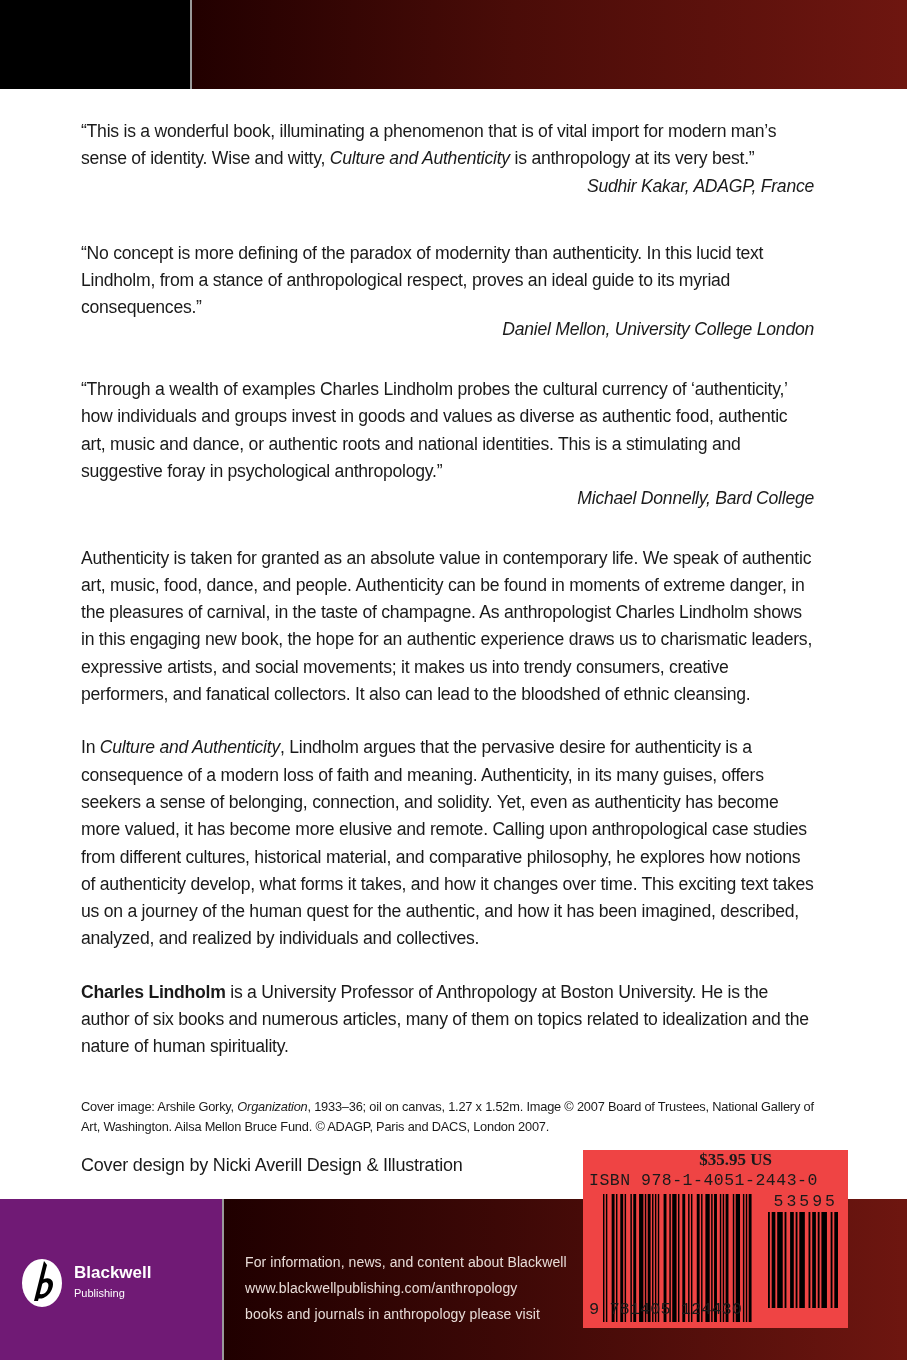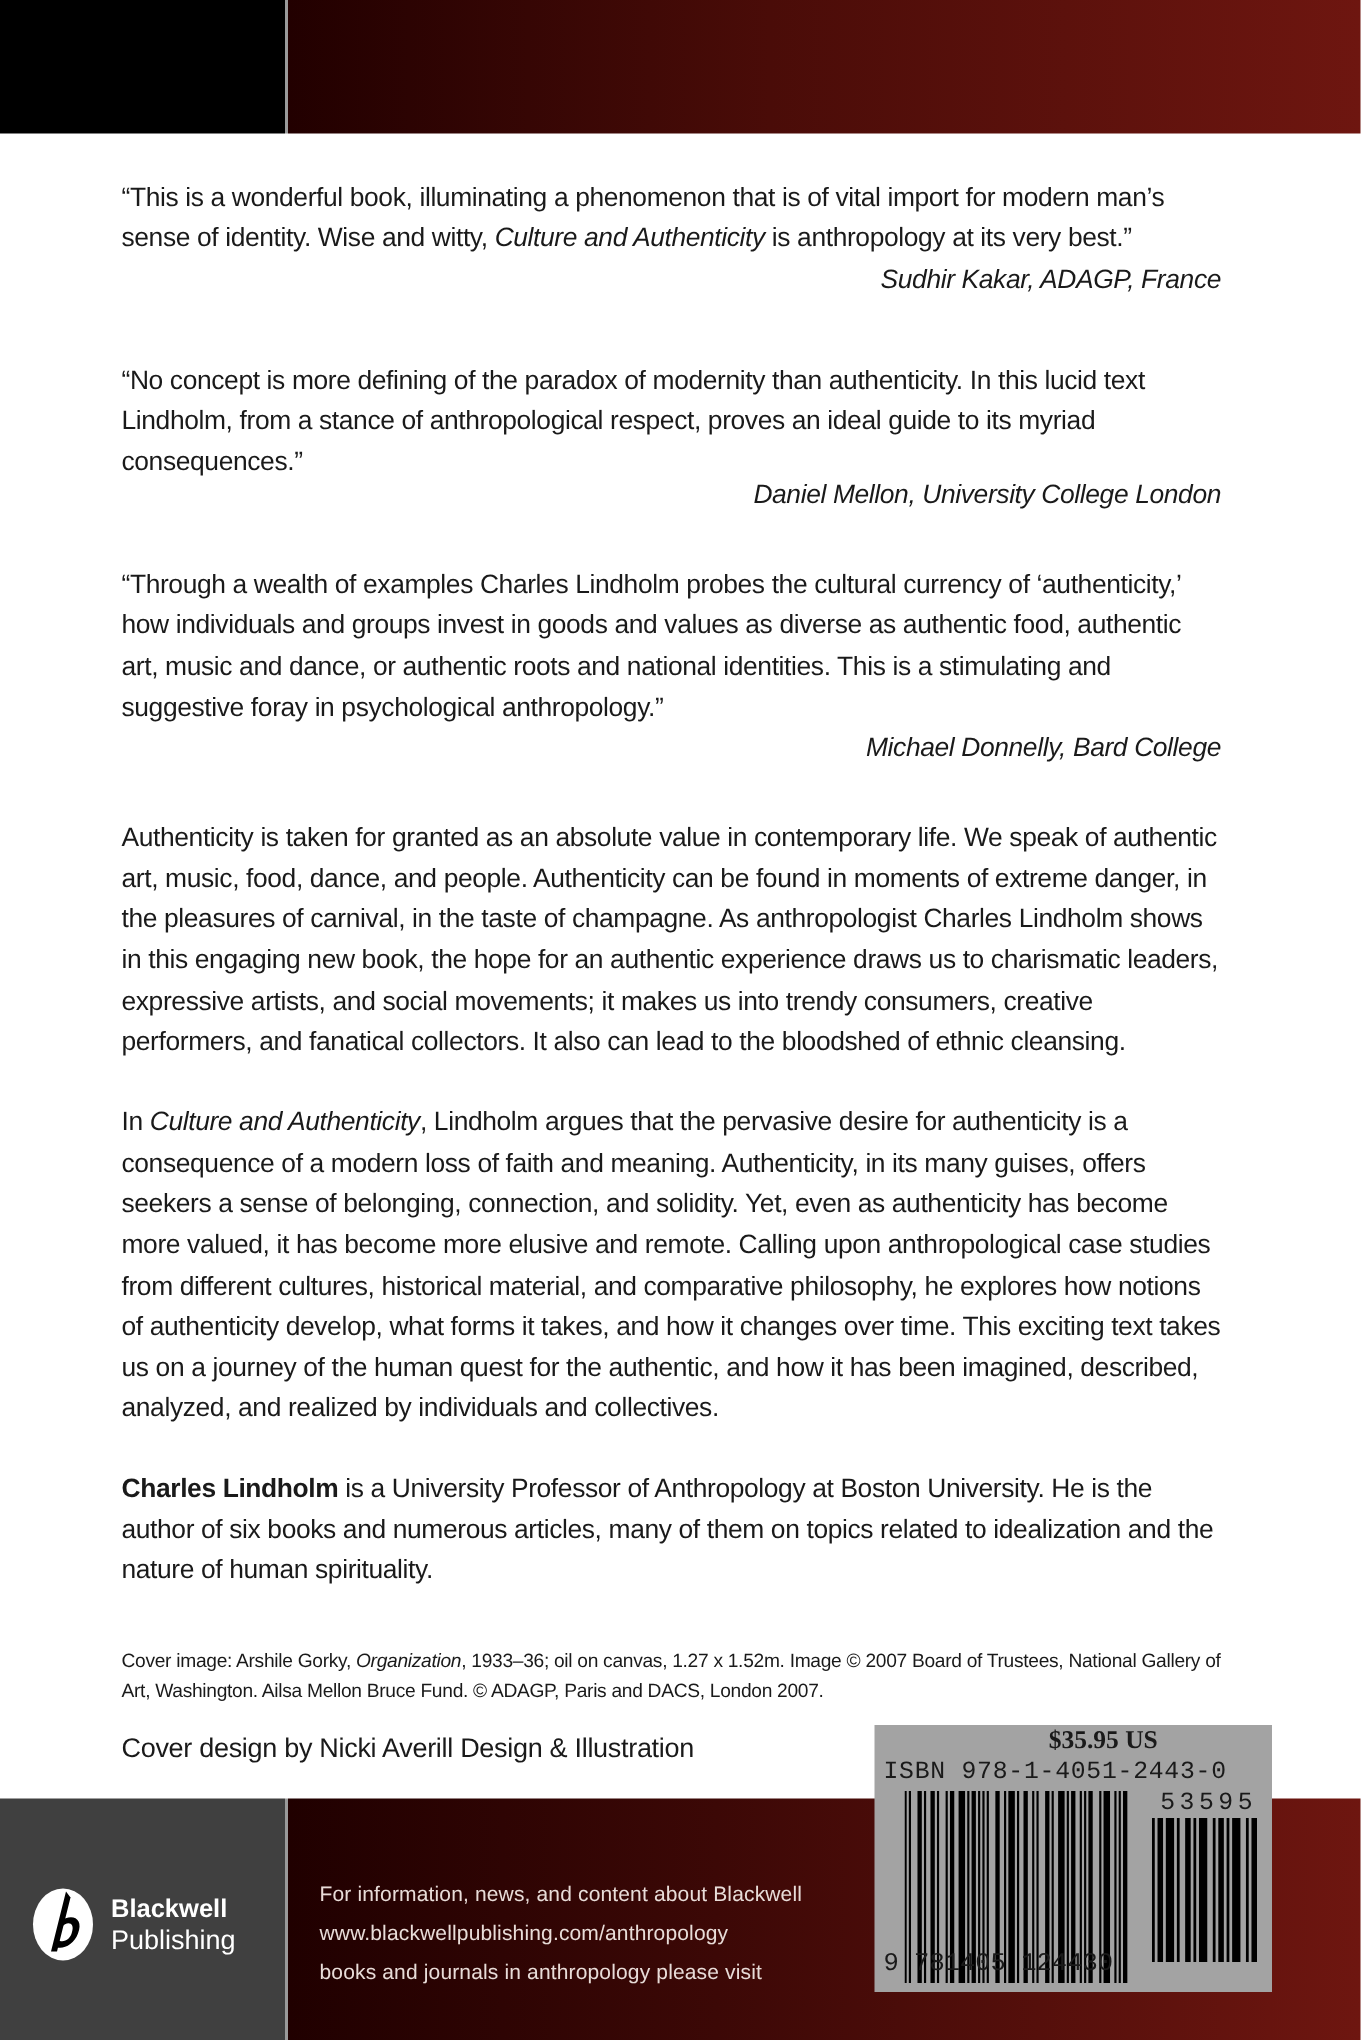--- a/index.html
+++ b/index.html
@@ -20,29 +20,29 @@
   .q3 { margin-top: 33px; }
   .q3 .attribution { margin-top: 0px; }
   .para { margin: 0; }
   .p1 { margin-top: 32px; }
   .p2 { margin-top: 26px; }
   .p3 { margin-top: 26px; }
   .credits { position: absolute; left: 81px; top: 1097px; width: 740px; font-size: 12.8px; line-height: 20px; letter-spacing: -0.2px; }
   .credits p { margin: 0; }
   .credit-design { position: absolute; left: 81px; top: 1155px; font-size: 18px; letter-spacing: -0.2px; }
   .bottom-band { position: absolute; left: 0; top: 1199px; width: 907px; height: 161px; display: flex; }
-  .bottom-black { width: 190px; height: 100%; background: #404040; position: relative; }
+  .bottom-black { width: 222px; height: 100%; background: #701a75; position: relative; }
   .bottom-grad { flex: 1; height: 100%; background: linear-gradient(to right, #200000 0%, #3c0806 40%, #6e1610 100%); position: relative; }
   .logo { position: absolute; left: 20px; top: 58px; display: flex; align-items: center; }
   .logo-mark { width: 44px; height: 52px; }
   .logo-text { margin-left: 10px; color: #fff; line-height: 20px; }
   .logo-text .l1 { font-weight: bold; font-size: 17px; }
-  .logo-text .l2 { font-size: 18px; }
+  .logo-text .l2 { font-size: 11px; }
   .info { position: absolute; left: 21px; top: 50px; color: #e8dcd8; font-size: 14px; line-height: 26px; letter-spacing: 0.1px; }
-  .barcode-box { position: absolute; left: 583px; top: 1150px; width: 265px; height: 178px; background: #a3a3a3; }
+  .barcode-box { position: absolute; left: 583px; top: 1150px; width: 265px; height: 178px; background: #ef4444; }
   .price { position: absolute; top: 0px; left: 0; width: 100%; text-align: center; padding-left: 40px; box-sizing: border-box; font-family: "Liberation Serif", serif; font-weight: bold; font-size: 17px; }
   .isbn-line { position: absolute; top: 21px; left: 6px; font-family: "Liberation Mono", monospace; font-size: 16.5px; letter-spacing: 0.5px; white-space: nowrap; }
   .supp-code { position: absolute; top: 42px; right: 10px; font-family: "Liberation Mono", monospace; font-size: 16.5px; letter-spacing: 3px; }
   .ean-digits { position: absolute; top: 150px; left: 6px; font-family: "Liberation Mono", monospace; font-size: 17px; white-space: pre; }
   .bars-main { position: absolute; left: 20px; top: 44px; width: 150px; height: 128px; }
   .bars-supp { position: absolute; left: 185px; top: 62px; width: 70px; height: 96px; }
   i, em { font-style: italic; }
 </style>
 </head>
 <body>

